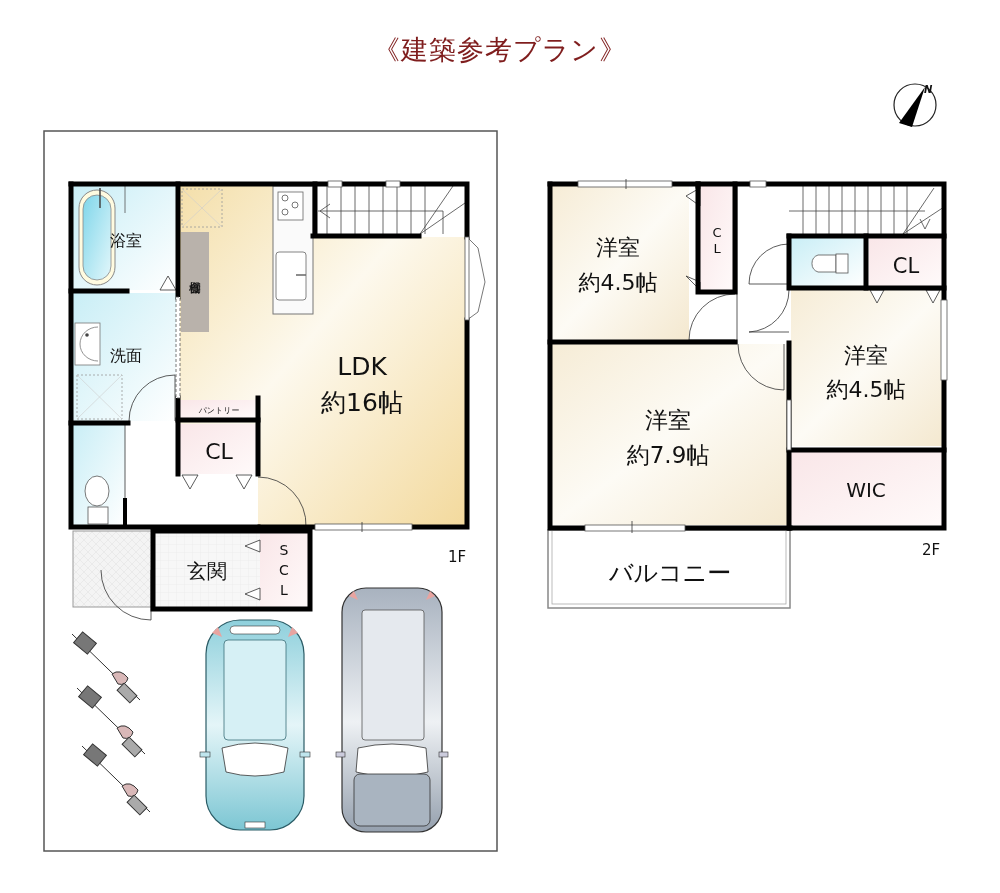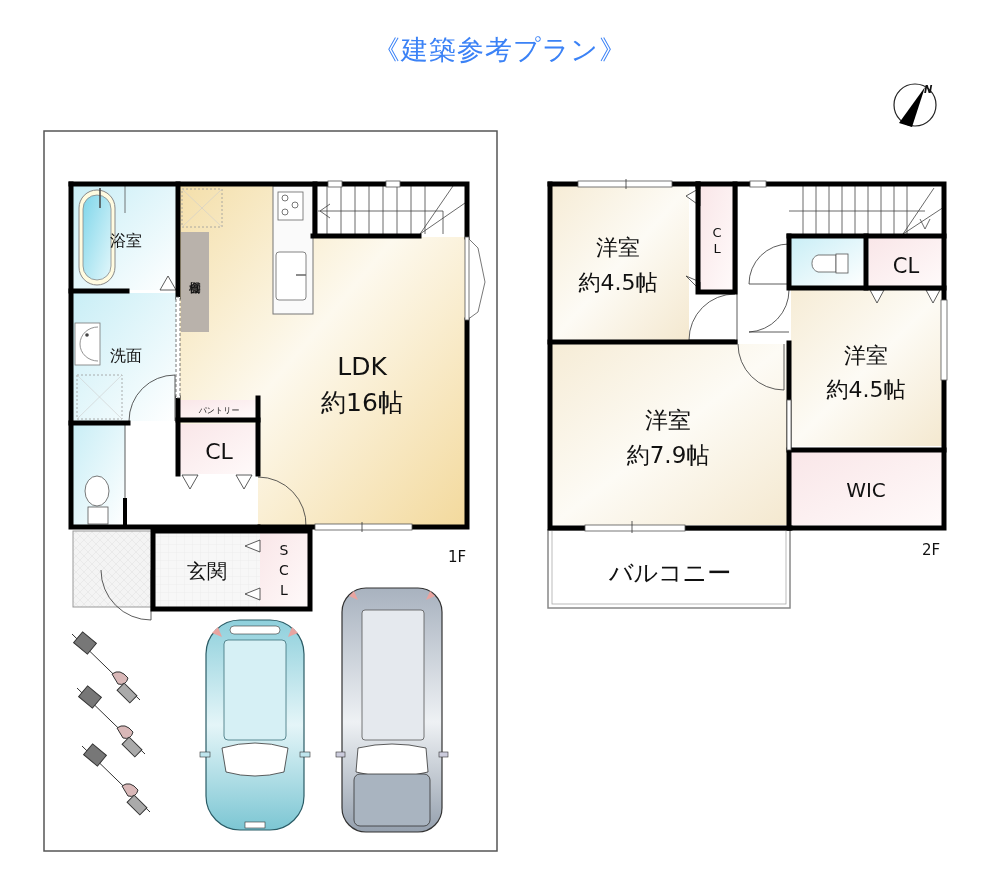--- a/index.html
+++ b/index.html
@@ -1,19 +1,19 @@
 <!DOCTYPE html>
 <html><head>
 <meta charset="utf-8">
 <style>
   html, body { margin: 0; padding: 0; background: #ffffff; }
   body { width: 1000px; height: 893px; position: relative; overflow: hidden;
          font-family: "DejaVu Sans", "Liberation Sans", sans-serif; }
   .title { position: absolute; left: 0; top: 32px; width: 1000px; text-align: center;
-           font-size: 27px; color: #3b82f6; letter-spacing: 1px; }
+           font-size: 27px; color: #7f1d1d; letter-spacing: 1px; }
   svg { position: absolute; left: 0; top: 0; }
   .lbl { font-family: "DejaVu Sans", "Liberation Sans", sans-serif; fill: #111; }
 </style>
 </head>
 <body>
 
 <div class="title">《建築参考プラン》</div>
 
 <svg width="1000" height="893" viewBox="0 0 1000 893">
   <defs>

